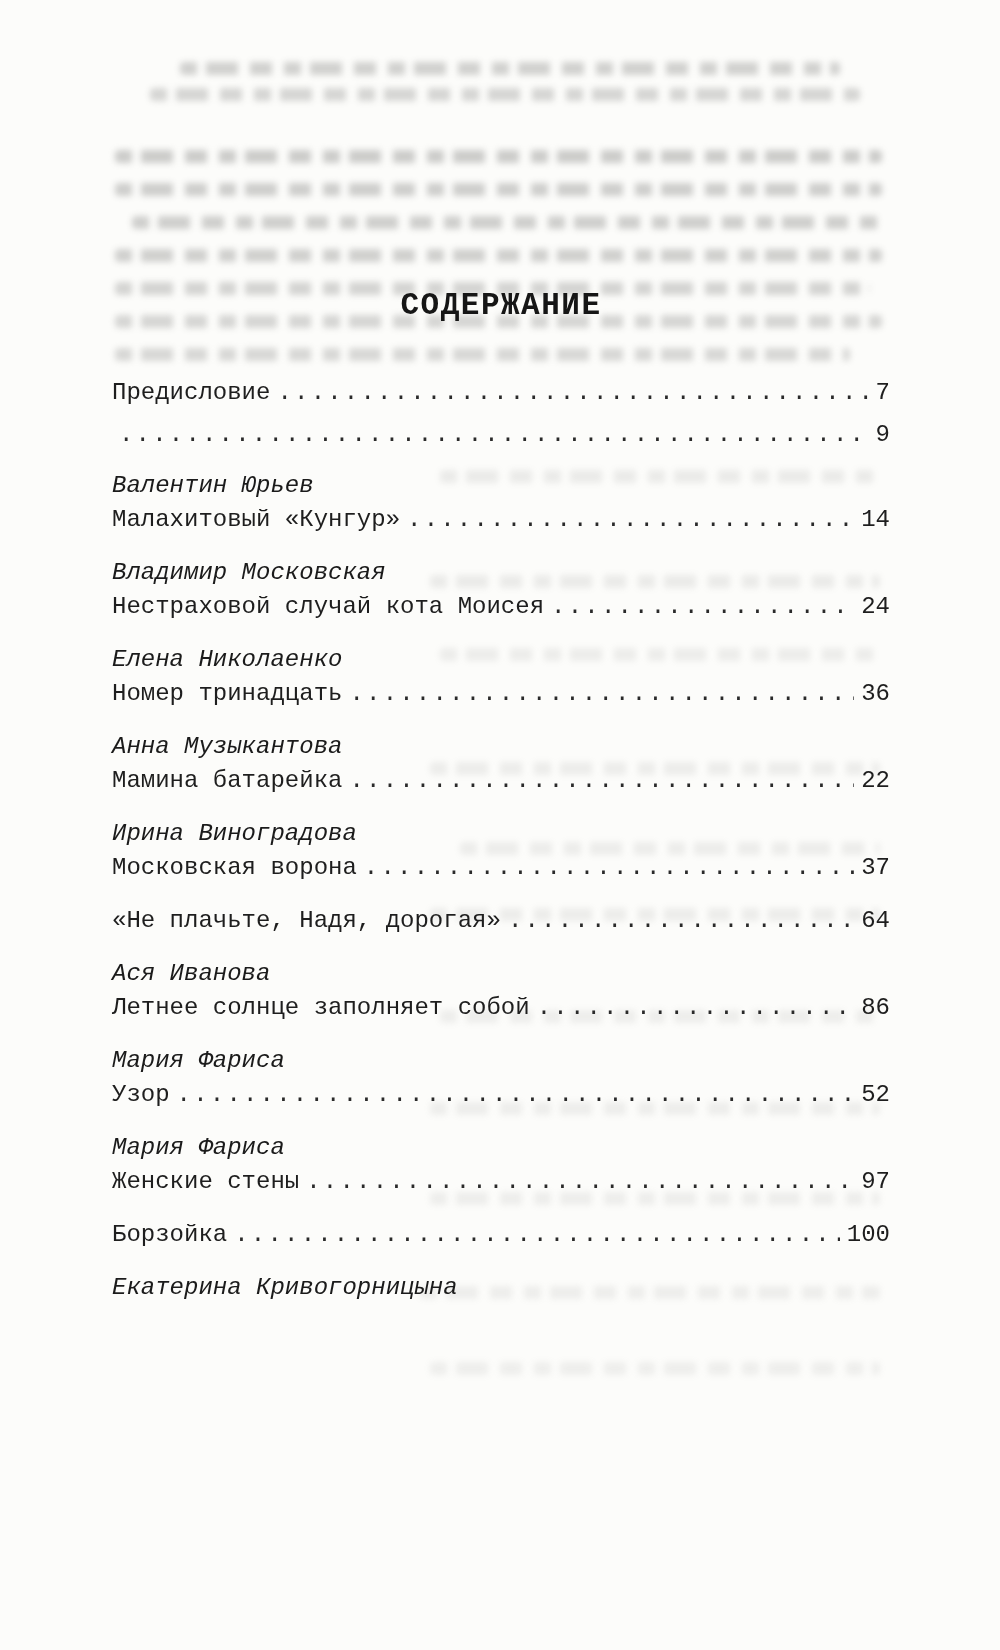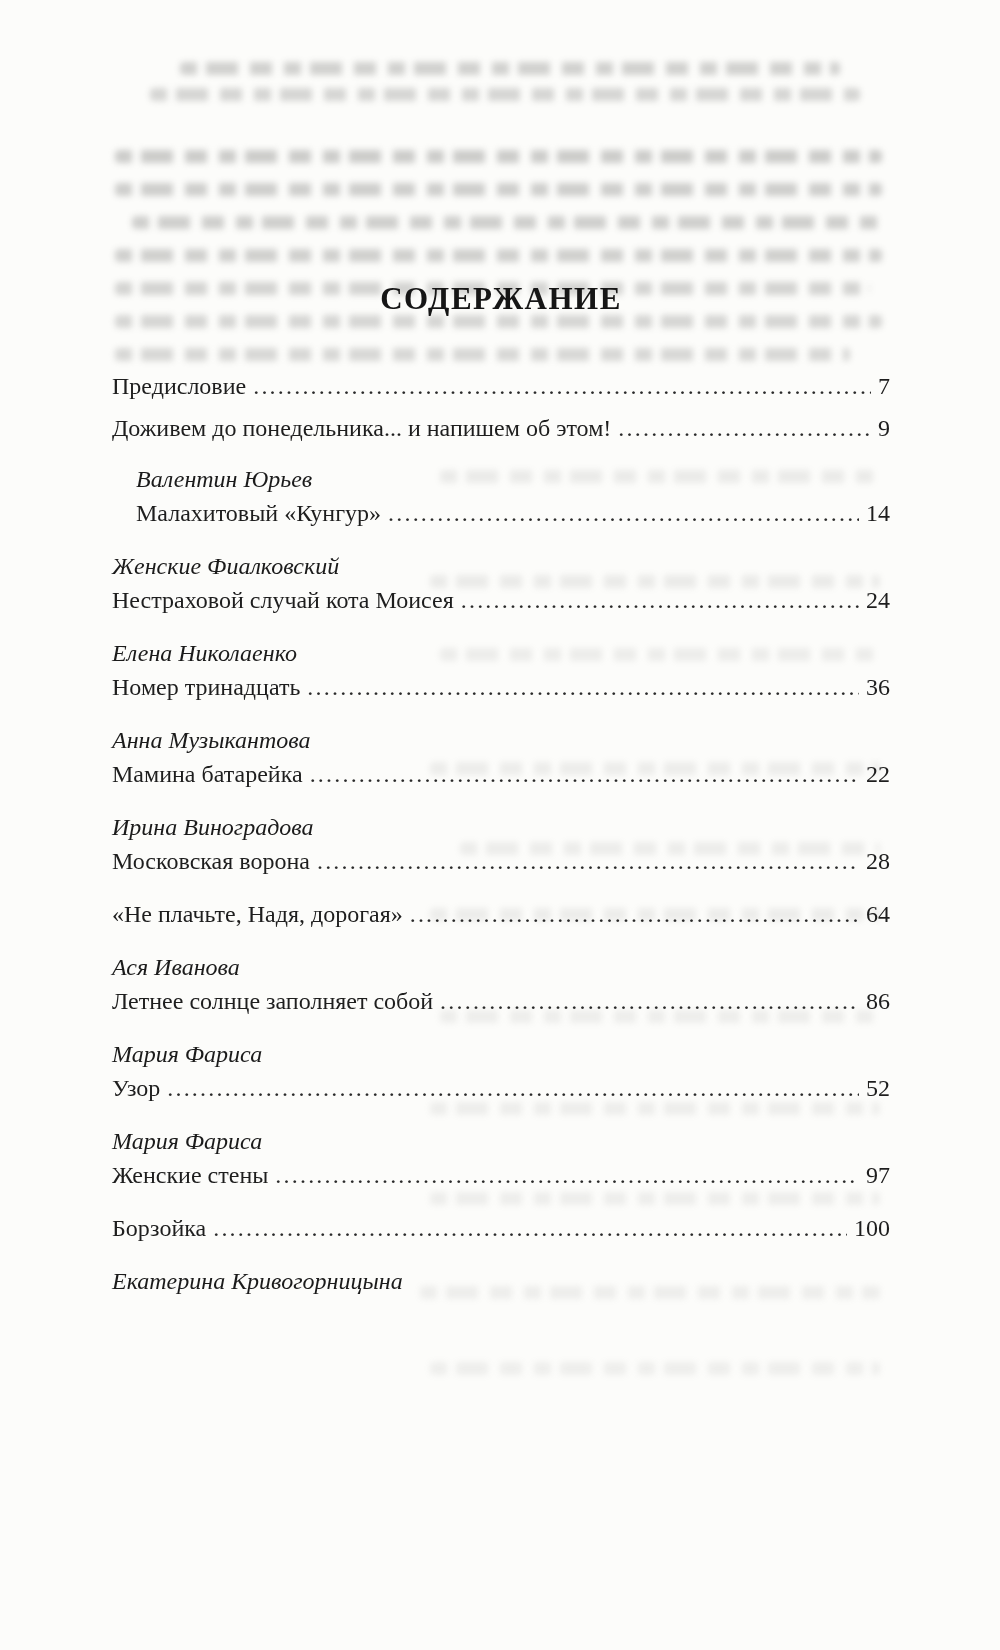--- a/index.html
+++ b/index.html
@@ -26,35 +26,36 @@
     background: repeating-linear-gradient(90deg,
       rgba(140,140,138,0.85) 0 17px, rgba(140,140,138,0) 17px 26px,
       rgba(140,140,138,0.85) 26px 58px, rgba(140,140,138,0) 58px 70px,
       rgba(140,140,138,0.85) 70px 92px, rgba(140,140,138,0) 92px 104px);
     filter: blur(3px);
   }
   .content {
     position: absolute;
     left: 112px;
     right: 110px;
-    top: 281px;
+    top: 288px;
     z-index: 1;
+    font-family: Liberation Mono, monospace;
   }
   .heading {
     text-align: center;
     font-size: 31px;
     font-weight: bold;
     letter-spacing: 1.5px;
     margin: 0 0 54px 0;
     color: #161616;
   }
   .toc { font-size: 24px; }
   .entry { margin: 0 0 22px 0; }
   .entry.single { margin-bottom: 11px; }
-  .single + .group { margin-top: 20px; margin-left: 24px; }
+  .single + .group { margin-top: 20px; }
   .author {
     font-style: italic;
     line-height: 31px;
     margin-bottom: 3px;
     color: #1b1b1b;
   }
   .line {
     display: flex;
     align-items: flex-start;
     line-height: 31px;
@@ -114,37 +115,36 @@
       <div class="entry single">
         <div class="line">
           <span class="t">Предисловие</span>
           <span class="dots"></span>
           <span class="p">7</span>
         </div>
       </div>
 
       <div class="entry single">
         <div class="line">
-          <span class="t">Доживем до понедельника... и напишем об этом!</span>
           <span class="dots"></span>
           <span class="p">9</span>
         </div>
       </div>
 
       <div class="entry group">
         <div class="author">Валентин Юрьев</div>
         <div class="line">
           <span class="t">Малахитовый «Кунгур»</span>
           <span class="dots"></span>
           <span class="p">14</span>
         </div>
       </div>
 
       <div class="entry group">
-        <div class="author">Женские Фиалковский</div>
+        <div class="author">Владимир Московская</div>
         <div class="line">
           <span class="t">Нестраховой случай кота Моисея</span>
           <span class="dots"></span>
           <span class="p">24</span>
         </div>
       </div>
 
       <div class="entry group">
         <div class="author">Елена Николаенко</div>
         <div class="line">
@@ -161,21 +161,21 @@
           <span class="dots"></span>
           <span class="p">22</span>
         </div>
       </div>
 
       <div class="entry group">
         <div class="author">Ирина Виноградова</div>
         <div class="line">
           <span class="t">Московская ворона</span>
           <span class="dots"></span>
-          <span class="p">28</span>
+          <span class="p">37</span>
         </div>
       </div>
 
       <div class="entry group">
         <div class="line">
           <span class="t">«Не плачьте, Надя, дорогая»</span>
           <span class="dots"></span>
           <span class="p">64</span>
         </div>
       </div>

